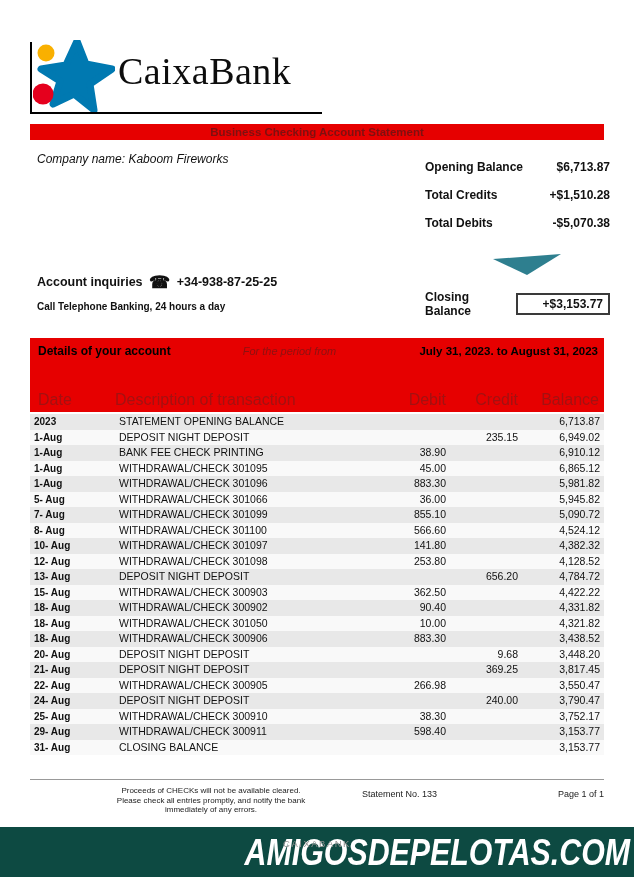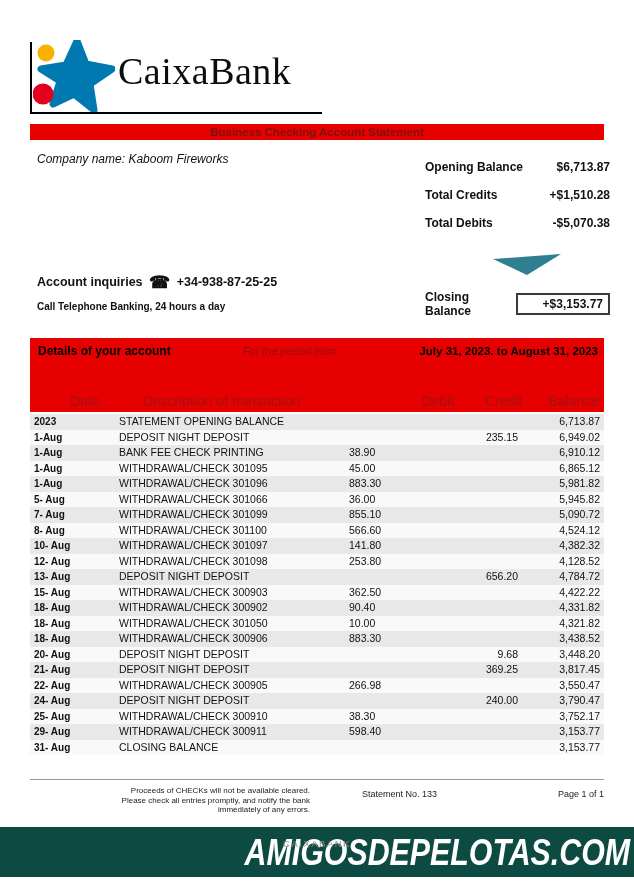--- a/index.html
+++ b/index.html
@@ -43,44 +43,44 @@
   .phone-icon { font-size:17px; vertical-align:-2px; padding:0 3px; }
   .contact-line2 { font-weight:bold; font-size:10px; margin-top:8px; }
 
   
   .details { position:absolute; left:30px; right:30px; top:338px; height:74px; background:#e60000; }
   .details-top { display:flex; align-items:baseline; padding:6px 6px 0 8px; }
   .details-title { font-weight:bold; font-size:12px; color:#000; }
   .details-period-label { font-style:italic; font-size:11px; color:#8d1111; margin-left:72px; }
   .details-period { font-weight:bold; font-size:11.5px; color:#000; margin-left:auto; }
   .details-cols { position:absolute; left:0; right:0; bottom:3px; display:flex;
-                  color:#a31111; font-size:14px;padding-left:32px; }
+                  color:#a31111; font-size:16px; }
   .hc0 { width:85px; padding-left:8px; }
   .hc1 { width:230px; }
   .hc2 { width:105px; text-align:right; padding-right:4px; }
   .hc3 { width:72px;  text-align:right; padding-right:4px; }
   .hc4 { width:82px;  text-align:right; padding-right:5px; }
 
   
   table.txn { position:absolute; left:30px; top:414px; width:574px;
               border-collapse:collapse; font-size:10.5px; table-layout:fixed; }
   table.txn td { padding:2px 4px; line-height:11.5px; white-space:nowrap;
                  overflow:hidden; }
   table.txn tr.even { background:#e8e8e8; }
   table.txn tr.odd  { background:#f9f9f9; }
   td.c0 { width:85px;  padding-left:8px; font-weight:bold; font-size:10px; }
   td.c1 { width:230px; }
-  td.c2 { width:105px; }
+  td.c2 { width:105px; text-align:right; }
   td.c3 { width:72px;  text-align:right; }
   td.c4 { width:82px;  text-align:right; padding-right:5px; }
 
   
   .footer-rule { position:absolute; left:30px; right:30px; top:779px; border-top:1px solid #999; }
   .footer-note { position:absolute; left:112px; top:786px; width:198px; font-size:8px;
-                 line-height:9.5px; text-align:right; color:#222; }
+                 line-height:9.5px; text-align:center; color:#222; }
   .footer-statement { position:absolute; left:362px; top:789px; font-size:9px; color:#222; }
   .footer-page { position:absolute; right:30px; top:789px; font-size:9px; color:#222; }
 
   
   .overlay-banner { position:absolute; left:0; right:0; bottom:18px; height:50px;
     background:#0d4a42; z-index:2; display:flex; align-items:center;
     justify-content:flex-end; padding-right:4px; overflow:hidden;font-style:italic; }
   .overlay-text { font-weight:bold; font-size:37px; color:#ffffff;
     letter-spacing:0px; transform:scaleX(0.82); transform-origin:right center;
     white-space:nowrap; line-height:1; }

